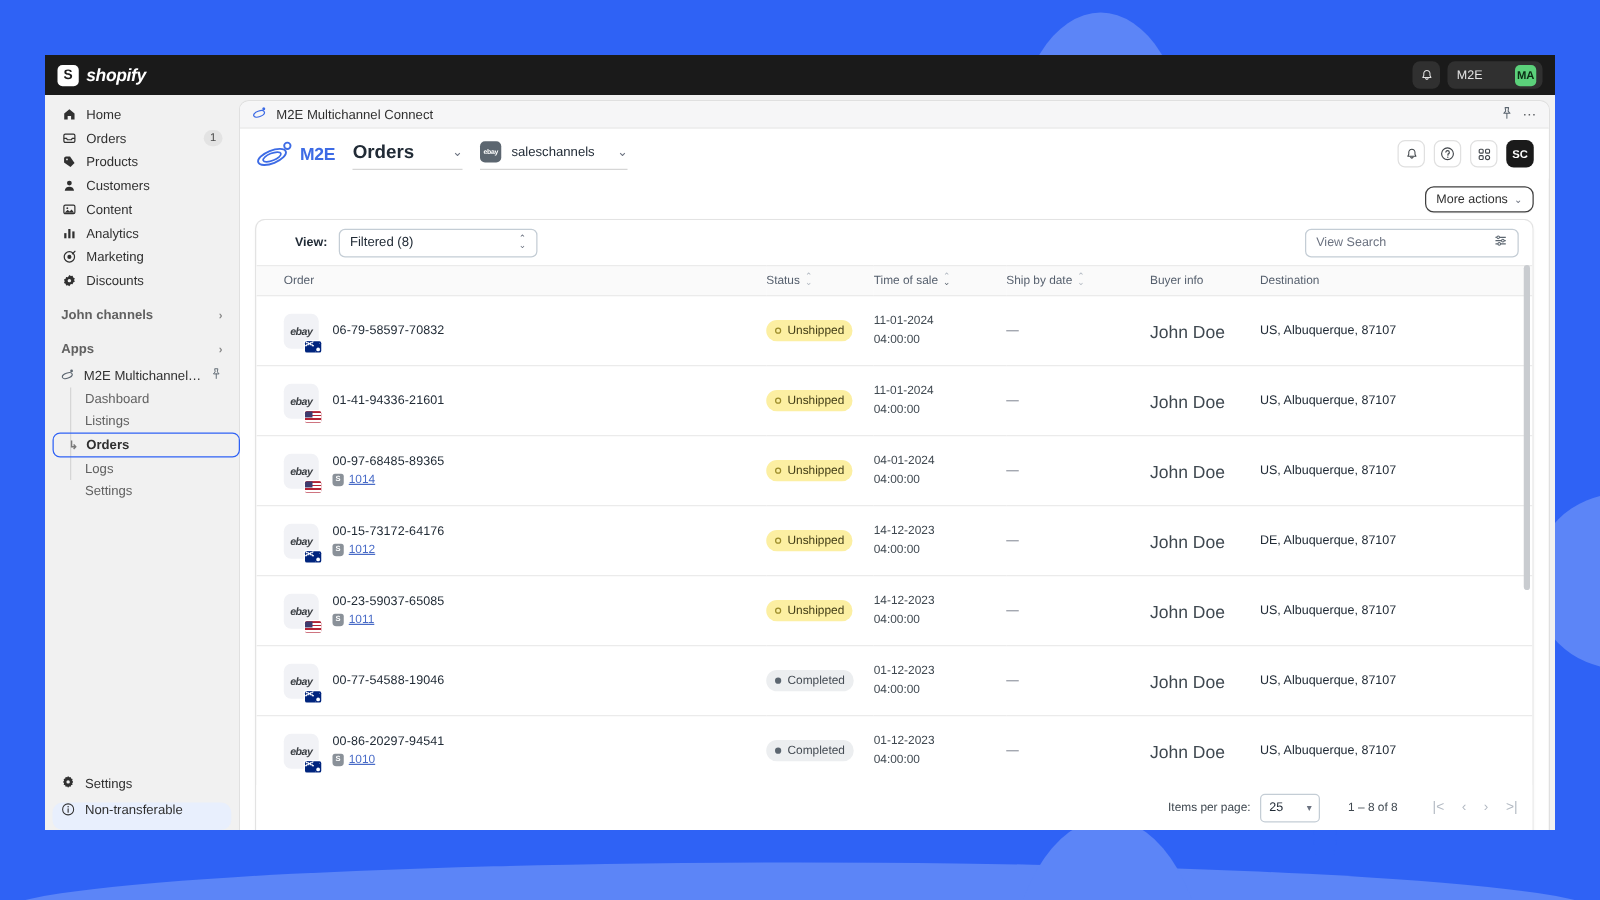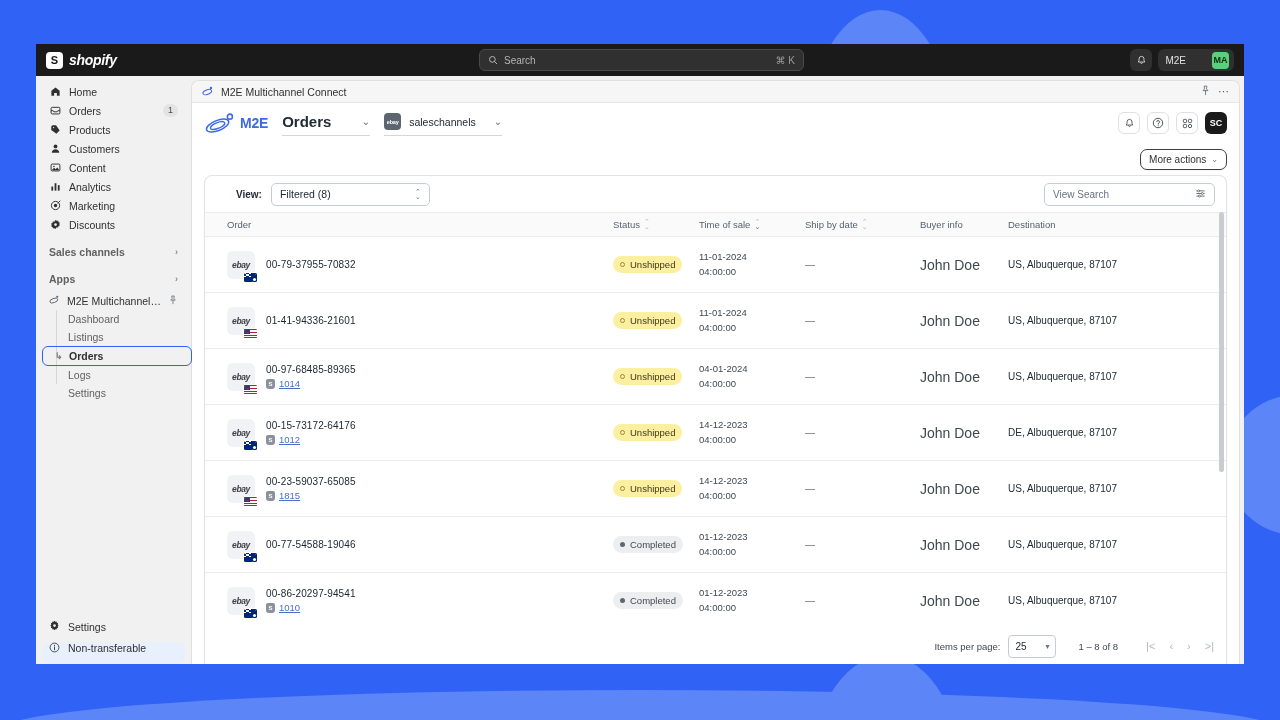--- a/index.html
+++ b/index.html
@@ -332,28 +332,20 @@
   </div>
 
 <div class="shop-window">
 
   <div class="topbar">
     <div class="shopify-logo">
       <span class="shopify-bag">S</span>
       <span class="shopify-word">shopify</span>
     </div>
 
-    <div class="global-search">
-      <svg width="10" height="10" viewBox="0 0 16 16">
-        <circle cx="7" cy="7" r="4.6" fill="none" stroke="#b5b5b5" stroke-width="1.6"></circle>
-        <line x1="10.3" y1="10.3" x2="14" y2="14" stroke="#b5b5b5" stroke-width="1.6" stroke-linecap="round"></line>
-      </svg>
-      <span class="ph">Search</span>
-      <span class="kbd">⌘ K</span>
-    </div>
 
     <div class="topbar-right">
       <div class="tb-btn">
         <svg width="11" height="11" viewBox="0 0 16 16">
           <path d="M8 2a3.6 3.6 0 0 0-3.6 3.6v2.2L3.3 10.2h9.4L11.6 7.8V5.6A3.6 3.6 0 0 0 8 2z" fill="none" stroke="#e3e3e3" stroke-width="1.2" stroke-linejoin="round"></path>
           <path d="M6.6 11.4a1.5 1.5 0 0 0 2.8 0" fill="none" stroke="#e3e3e3" stroke-width="1.2" stroke-linecap="round"></path>
         </svg>
       </div>
       <div class="tb-btn tb-account">
         <span class="nm">M2E</span>
@@ -443,21 +435,21 @@
         <span class="ico">
           <svg width="11" height="11" viewBox="0 0 16 16">
               <path d="M8 1.4l1.7 1.3 2.1-.3.6 2 1.9.9-.8 2 .8 2-1.9.9-.6 2-2.1-.3L8 14.6l-1.7-1.3-2.1.3-.6-2-1.9-.9.8-2-.8-2 1.9-.9.6-2 2.1.3z" fill="#303030"></path>
               <circle cx="8" cy="8" r="2" fill="#f1f1f1"></circle>
             </svg>
         </span>
         <span class="lbl">Discounts</span>
       </div>
 
       <div class="nav-group-title">
-        <span>Sales channels</span>
+        <span>John channels</span>
         <span class="chev">›</span>
       </div>
 
       <div class="nav-group-title">
         <span>Apps</span>
         <span class="chev">›</span>
       </div>
 
       <div class="app-item">
         <span class="ico">
@@ -674,21 +666,21 @@
               </thead>
               <tbody id="tbody">
                   <tr>
     <td>
       <div class="order-cell">
         <div class="ebay-tile">
           <span class="ew">ebay</span>
           <span class="flag flag-au"></span>
         </div>
         <div class="ord-main">
-          <span class="ord-id">00-79-37955-70832</span>
+          <span class="ord-id">06-79-58597-70832</span>
 
         </div>
       </div>
     </td>
     <td>
       <span class="pill pill-unshipped">
         <span class="dot dot-hollow"></span>
         <span>Unshipped</span>
       </span>
     </td>
@@ -823,21 +815,21 @@
     <td>
       <div class="order-cell">
         <div class="ebay-tile">
           <span class="ew">ebay</span>
           <span class="flag flag-us"></span>
         </div>
         <div class="ord-main">
           <span class="ord-id">00-23-59037-65085</span>
           <div class="ord-link">
          <span class="shop-ico">S</span>
-         <a href="#">1815</a>
+         <a href="#">1011</a>
        </div>
         </div>
       </div>
     </td>
     <td>
       <span class="pill pill-unshipped">
         <span class="dot dot-hollow"></span>
         <span>Unshipped</span>
       </span>
     </td>

